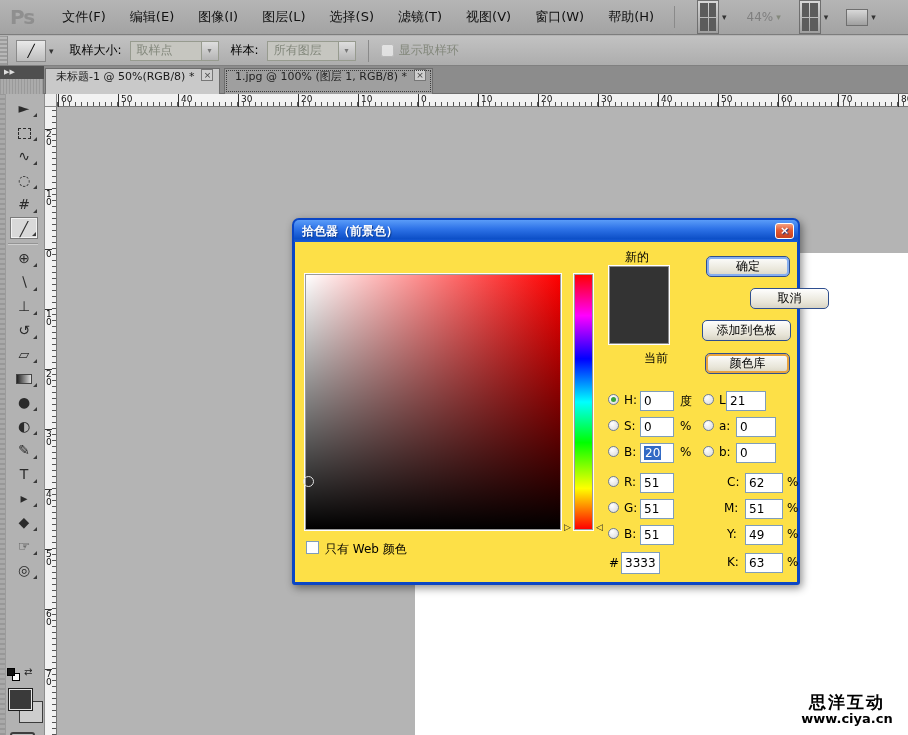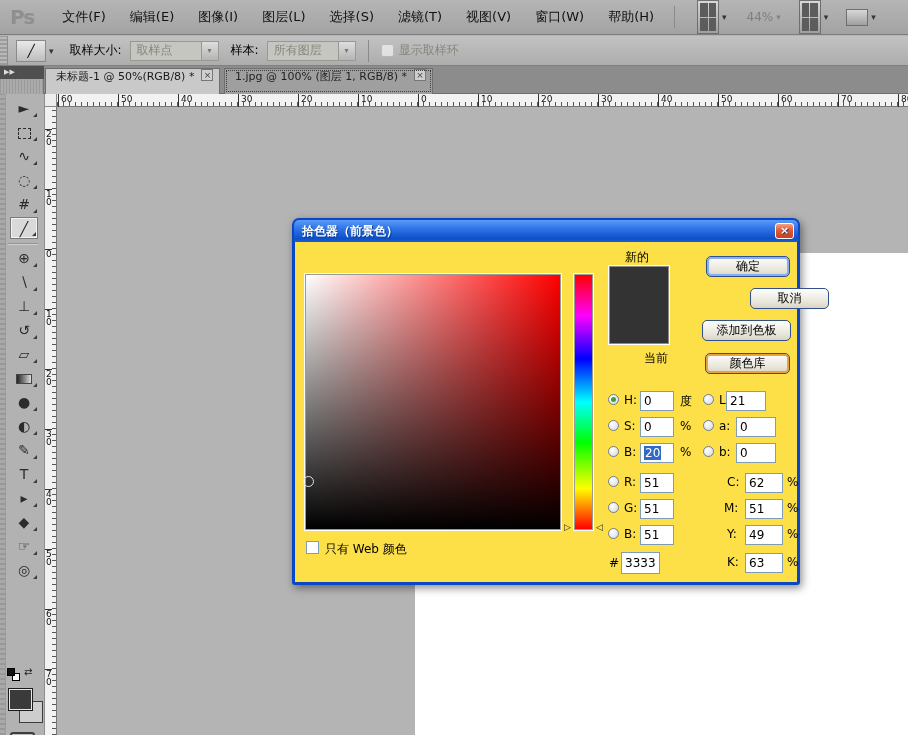--- a/index.html
+++ b/index.html
@@ -319,14 +319,18 @@
       <span class="dlg-label" style="left:492px; top:312px;">%</span>
 
       <span class="dlg-label" style="left:314px; top:313px;">#</span>
       <input class="dlg-input" style="left: 326px; top: 309px; width: 39px; height: 22px;" value="333333">
 
       <span class="cb" style="left:11px; top:298px;"></span>
       <span class="dlg-label" style="left:30px; top:298px;">只有 Web 颜色</span>
     </div>
   </div>
 
+  <div class="abs watermark">
+    <div class="wm1">思洋互动</div>
+    <div class="wm2">www.ciya.cn</div>
+  </div>
 
 </div>
 
 </body></html>

